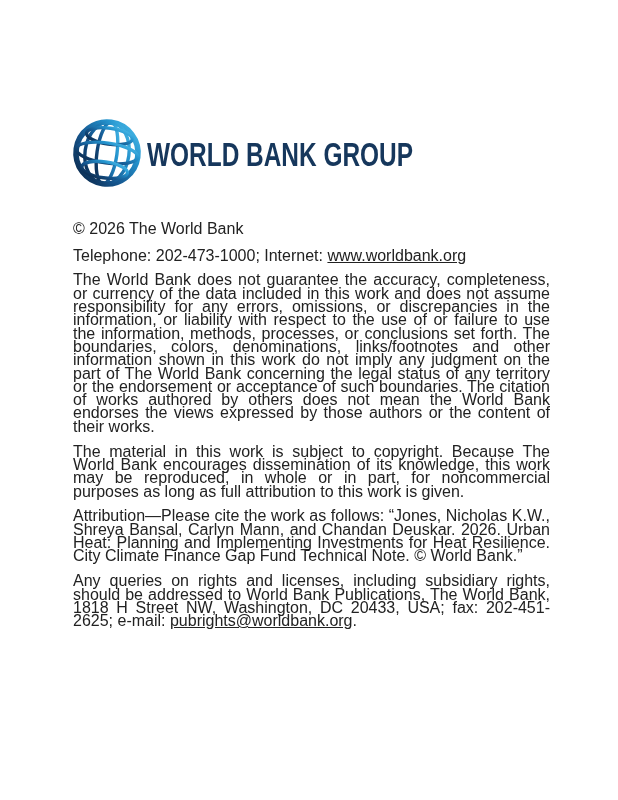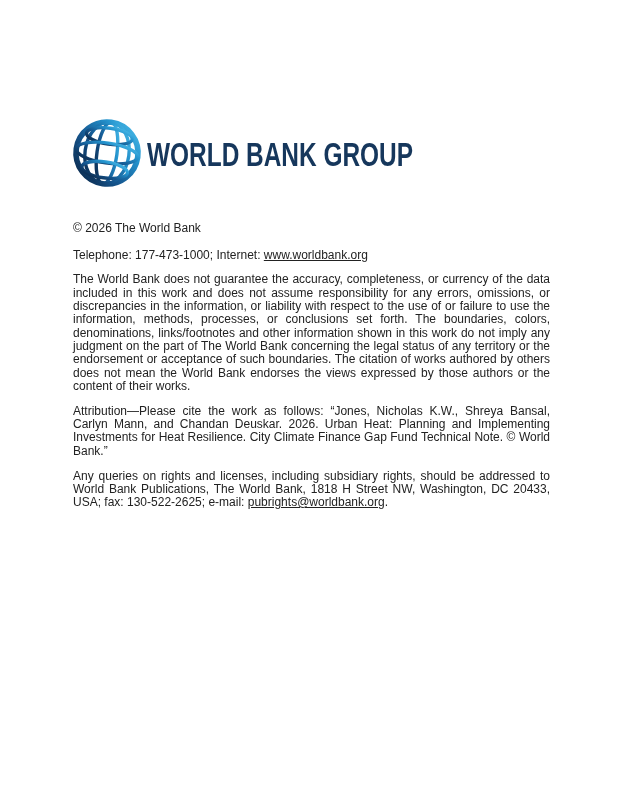--- a/index.html
+++ b/index.html
@@ -22,21 +22,21 @@
     width: 346px;
     height: 78px;
     display: flex;
     align-items: flex-end;
   }
   .content {
     position: absolute;
     left: 73px;
     top: 222px;
     width: 477px;
-    font-size: 12px;
+    font-size: 16px;
     line-height: 13.3px;
     color: #222222;
   }
   .content p {
     margin: 0 0 11.6px 0;
   }
   .just {
     text-align: justify;
   }
   a.doc-link {
@@ -70,31 +70,32 @@
     </g>
     <text x="77" y="54" font-family="Liberation Sans, sans-serif" font-size="33" font-weight="bold" fill="#16375c" textLength="266" lengthAdjust="spacingAndGlyphs">WORLD BANK GROUP</text>
   </svg>
 </div>
 
 <div class="content">
 
   <p>
     <span>© 2026 The World Bank</span><br>
     <br>
-    <span>Telephone: 177-473-1000; Internet: </span><a class="doc-link">www.worldbank.org</a>
+    <span>Telephone: 202-473-1000; Internet: </span><a class="doc-link">www.worldbank.org</a>
   </p>
 
 
 
   <p class="just">The World Bank does not guarantee the accuracy, completeness, or currency of the data included in this work and does not assume responsibility for any errors, omissions, or discrepancies in the information, or liability with respect to the use of or failure to use the information, methods, processes, or conclusions set forth. The boundaries, colors, denominations, links/footnotes and other information shown in this work do not imply any judgment on the part of The World Bank concerning the legal status of any territory or the endorsement or acceptance of such boundaries. The citation of works authored by others does not mean the World Bank endorses the views expressed by those authors or the content of their works.</p>
 
 
 
+  <p class="just">The material in this work is subject to copyright. Because The World Bank encourages dissemination of its knowledge, this work may be reproduced, in whole or in part, for noncommercial purposes as long as full attribution to this work is given.</p>
 
   <p class="just">
     <strong>Attribution</strong><span>—Please cite the work as follows: “Jones, Nicholas K.W., Shreya Bansal, Carlyn Mann, and Chandan Deuskar. 2026. Urban Heat: Planning and Implementing Investments for Heat Resilience. City Climate Finance Gap Fund Technical Note. © World Bank.”</span>
   </p>
 
   <p class="just">
-    <span>Any queries on rights and licenses, including subsidiary rights, should be addressed to World Bank Publications, The World Bank, 1818 H Street NW, Washington, DC 20433, USA; fax: 130-522-2625; e-mail: </span><a class="doc-link">pubrights@worldbank.org</a><span>.</span>
+    <span>Any queries on rights and licenses, including subsidiary rights, should be addressed to World Bank Publications, The World Bank, 1818 H Street NW, Washington, DC 20433, USA; fax: 202-451-2625; e-mail: </span><a class="doc-link">pubrights@worldbank.org</a><span>.</span>
   </p>
 
 </div>
 
 </body></html>

